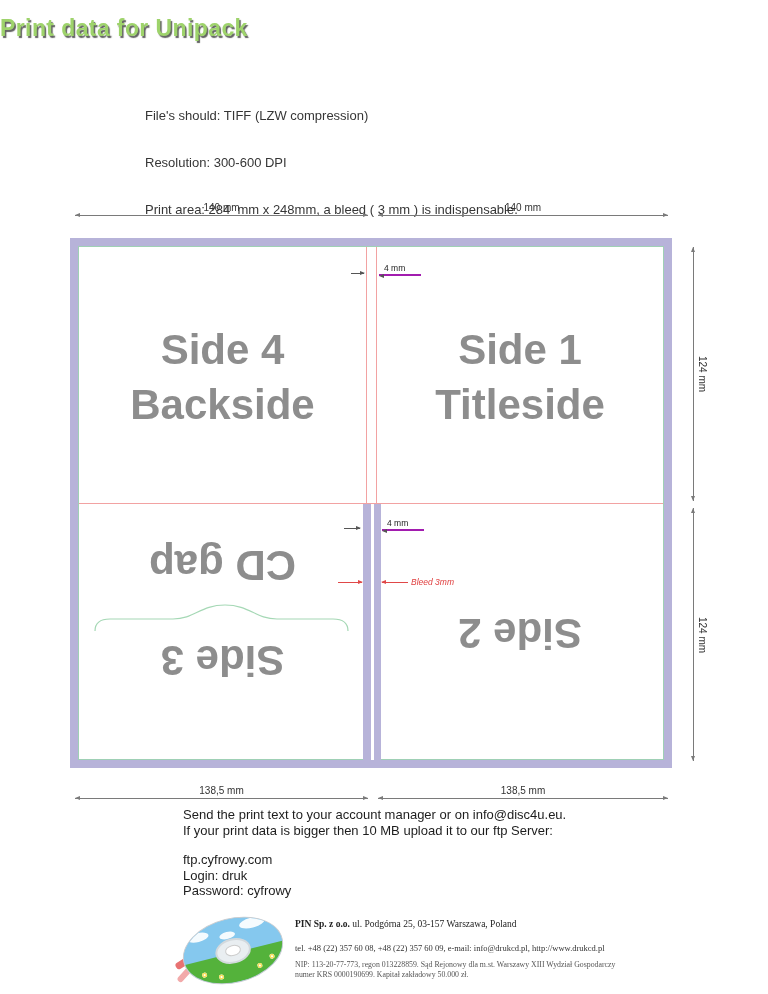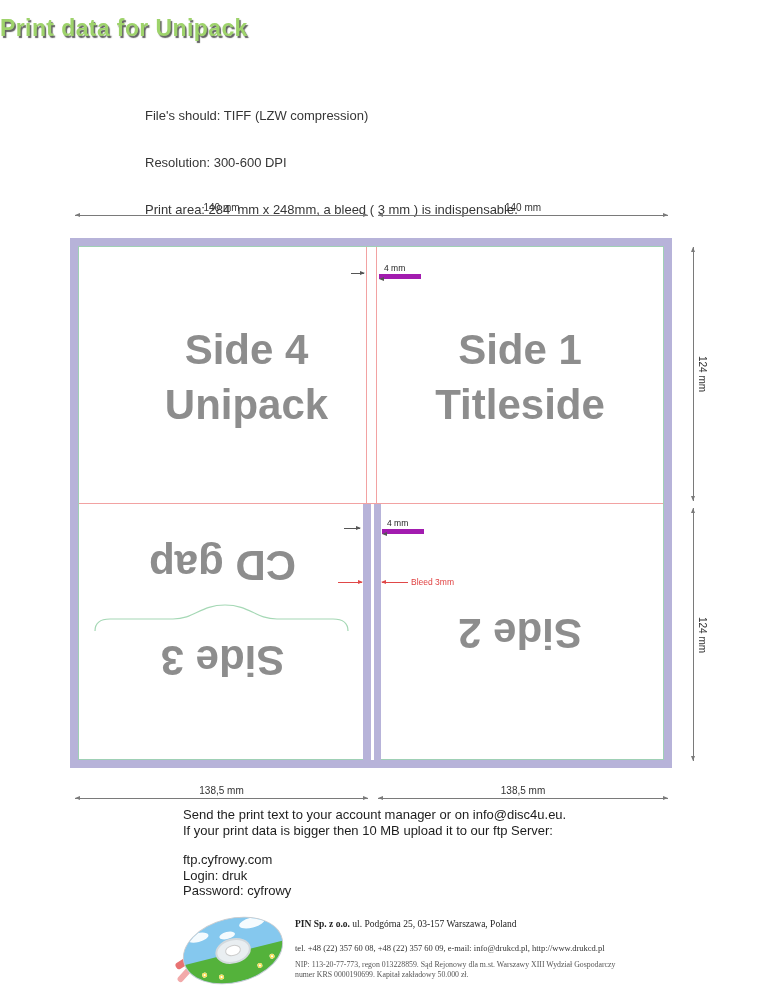--- a/index.html
+++ b/index.html
@@ -23,21 +23,21 @@
   .vred{position:absolute;top:247px;width:0;height:256px;border-left:1.5px solid #f2a2a2;}
   .vred1{left:366px;} .vred2{left:376px;}
   .strip{position:absolute;left:363px;top:504px;width:18px;height:256px;background:#b7b3d9;}
   .strip .slit{position:absolute;left:8px;top:0;width:3px;height:100%;background:#fff;}
 
   
   .panel{position:absolute;text-align:center;font-weight:bold;color:#8d8d8d;}
   .p-two{font-size:42px;line-height:55px;}
   .p-one{font-size:42px;line-height:48px;}
   .flip{transform:rotate(180deg);}
-  .p-side4{left:79px;top:322px;width:287px;padding-left:24px;}
+  .p-side4{left:79px;top:322px;width:287px;}
   .p-side1{left:377px;top:322px;width:286px;}
   .p-cdgap{left:79px;top:541px;width:287px;}
   .p-side3{left:79px;top:636px;width:287px;}
   .p-side2{left:377px;top:609px;width:286px;}
   .cdcurve{position:absolute;left:90px;top:598px;}
 
   
   .dim-h{position:absolute;font-size:10px;color:#333;}
   .dim-h .lbl{text-align:center;margin-bottom:2px;height:11px;line-height:11px;}
   .dim-h .line{position:relative;height:0;border-top:1px solid #7a7a7a;}
@@ -57,31 +57,31 @@
   #dim-tr{left:378px;top:202px;width:290px;}
   #dim-bl{left:75px;top:785px;width:293px;}
   #dim-br{left:378px;top:785px;width:290px;}
   #dim-rt{left:693px;top:247px;height:254px;}
   #dim-rb{left:693px;top:508px;height:253px;}
 
   
   .leader{position:absolute;height:0;border-top:1px solid #555;}
   .ld-r{right:-1px;top:-3px;border-left:5px solid #555;border-right:none;}
   .mlab{position:absolute;font-size:8.5px;line-height:10px;color:#222;}
-  .mlab .txt{display:inline-block;padding:0 16px 1px 5px;border-bottom:5px solid #a21caf;}
+  .mlab .txt{display:inline-block;padding:0 16px 1px 5px;border-bottom:2px solid #a21caf;}
   .mlab .ahd{position:absolute;left:0;bottom:-2px;width:0;height:0;
       border-top:2.5px solid transparent;border-bottom:2.5px solid transparent;
       border-right:5px solid #555;}
   .red{border-top-color:#e04848;}
   .leader.red{border-top:1px solid #e04848;}
   .ld-r.red{border-left-color:#e04848;border-top-color:transparent;}
   .ld-l-red{position:absolute;left:-1px;top:-3px;width:0;height:0;
       border-top:2.5px solid transparent;border-bottom:2.5px solid transparent;
       border-right:5px solid #e04848;}
-  .bleed-txt{position:absolute;left:411px;top:577px;font-size:8.5px;color:#e04040;}
+  .bleed-txt{position:absolute;left:411px;top:577px;font-size:8.5px;color:#e04040;font-style:italic;}
 
   
   .instr{position:absolute;left:183px;top:807px;font-size:13px;line-height:15.5px;color:#1d1d1d;}
   .ftpblock{position:absolute;left:183px;top:852px;font-size:13px;line-height:15.5px;color:#1d1d1d;}
 
   
   .logo{position:absolute;left:176px;top:915px;width:110px;height:72px;}
   .disc{position:absolute;left:6px;top:3px;width:100px;height:63px;border-radius:50%;
         transform:rotate(-14deg);overflow:hidden;border:1px solid #c9cdd1;background:#85c8ee;}
   .sky{position:absolute;left:0;top:0;right:0;height:56%;background:#85c8ee;}
@@ -139,21 +139,21 @@
   <div class="inner"></div>
   <div class="vred vred1"></div>
   <div class="vred vred2"></div>
   <div class="fold"></div>
   <div class="strip">
       <div class="slit"></div>
     </div>
 
   <div class="panel p-two p-side4">
     <div>Side 4</div>
-    <div>Unipack</div>
+    <div>Backside</div>
   </div>
   <div class="panel p-two p-side1">
     <div>Side 1</div>
     <div>Titleside</div>
   </div>
   <div class="panel p-one flip p-cdgap">CD gap</div>
   <div class="panel p-one flip p-side3">Side 3</div>
   <div class="panel p-one flip p-side2">Side 2</div>
 
   <svg class="cdcurve" width="266" height="40">

